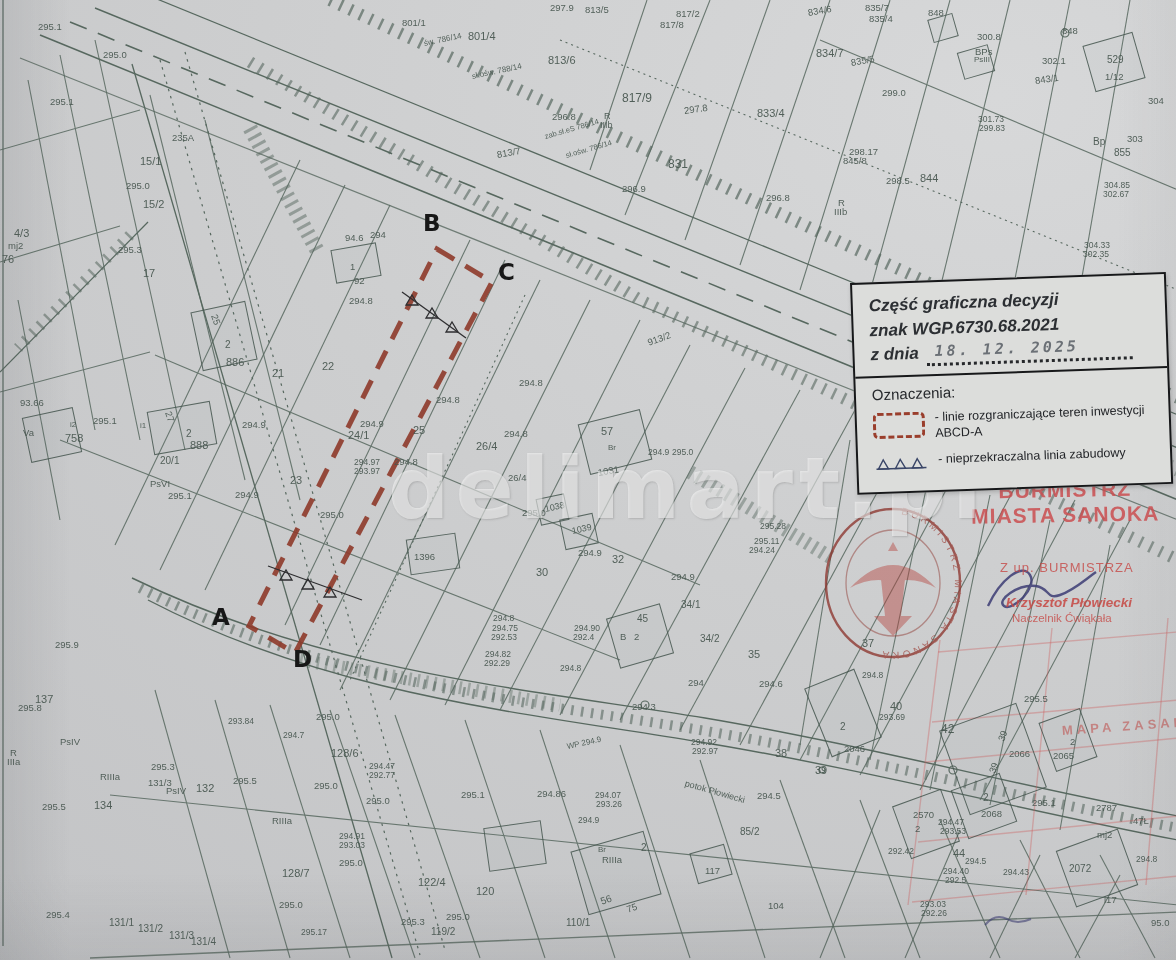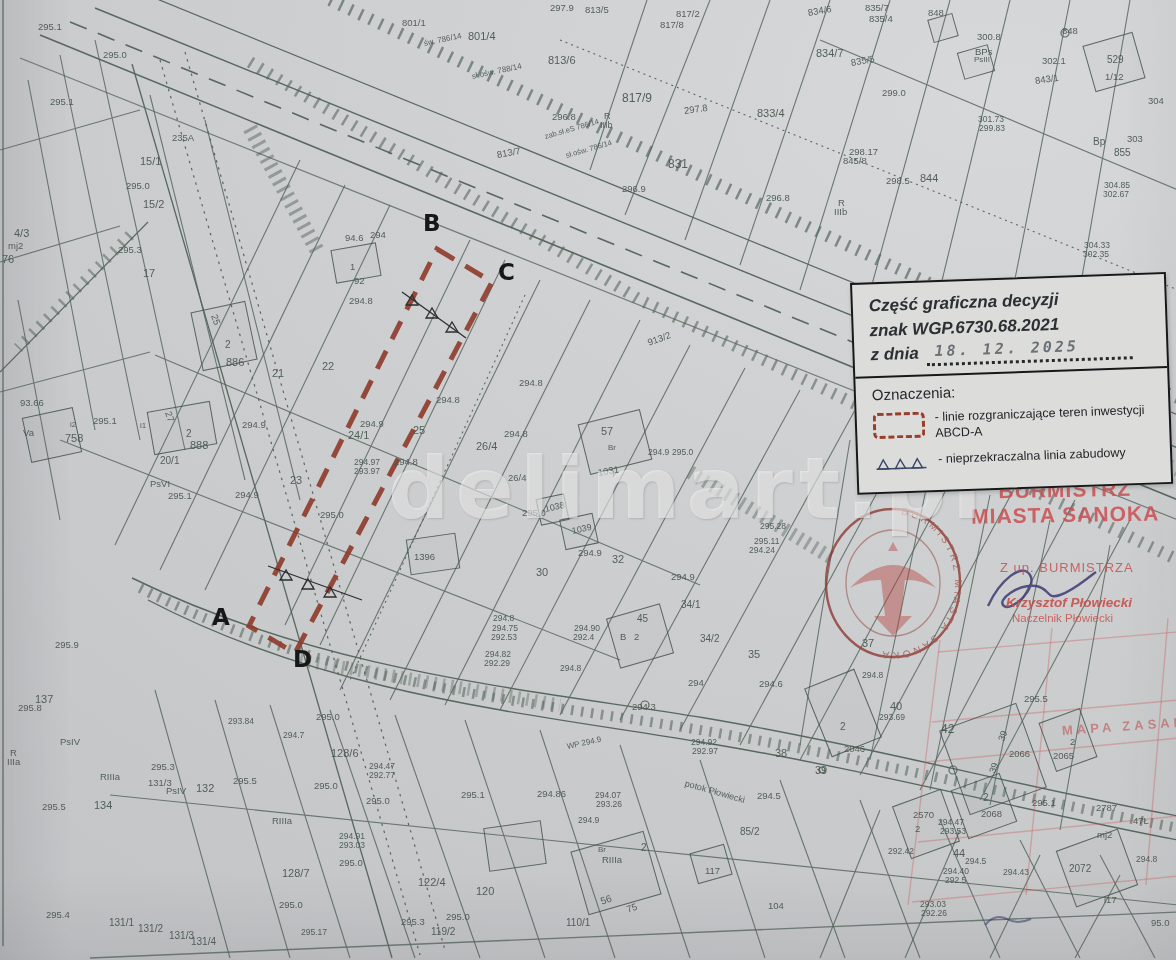--- a/index.html
+++ b/index.html
@@ -475,21 +475,21 @@
   <div class="corner-label" style="left:423px; top:212px;">B</div>
   <div class="corner-label" style="left:498px; top:261px;">C</div>
   <div class="corner-label" style="left:293px; top:648px;">D</div>
 
   <div id="stamp-burmistrz" class="stamp-red">
     <div>BURMISTRZ</div>
     <div>MIASTA SANOKA</div>
   </div>
   <div id="stamp-zup" class="stamp-red">Z up. BURMISTRZA</div>
   <div id="stamp-name" class="stamp-red">Krzysztof Płowiecki</div>
-  <div id="stamp-title" class="stamp-red">Naczelnik Płowiecki</div>
+  <div id="stamp-title" class="stamp-red">Naczelnik Ćwiąkała</div>
 
   <div id="legend">
     <div class="title-sec">
       <div class="t-line">Część graficzna decyzji</div>
       <div class="t-line">znak WGP.6730.68.2021</div>
       <div class="t-line date-row">
         <span>z dnia</span>
         <span class="date-wrap">18. 12. 2025</span>
       </div>
     </div>

